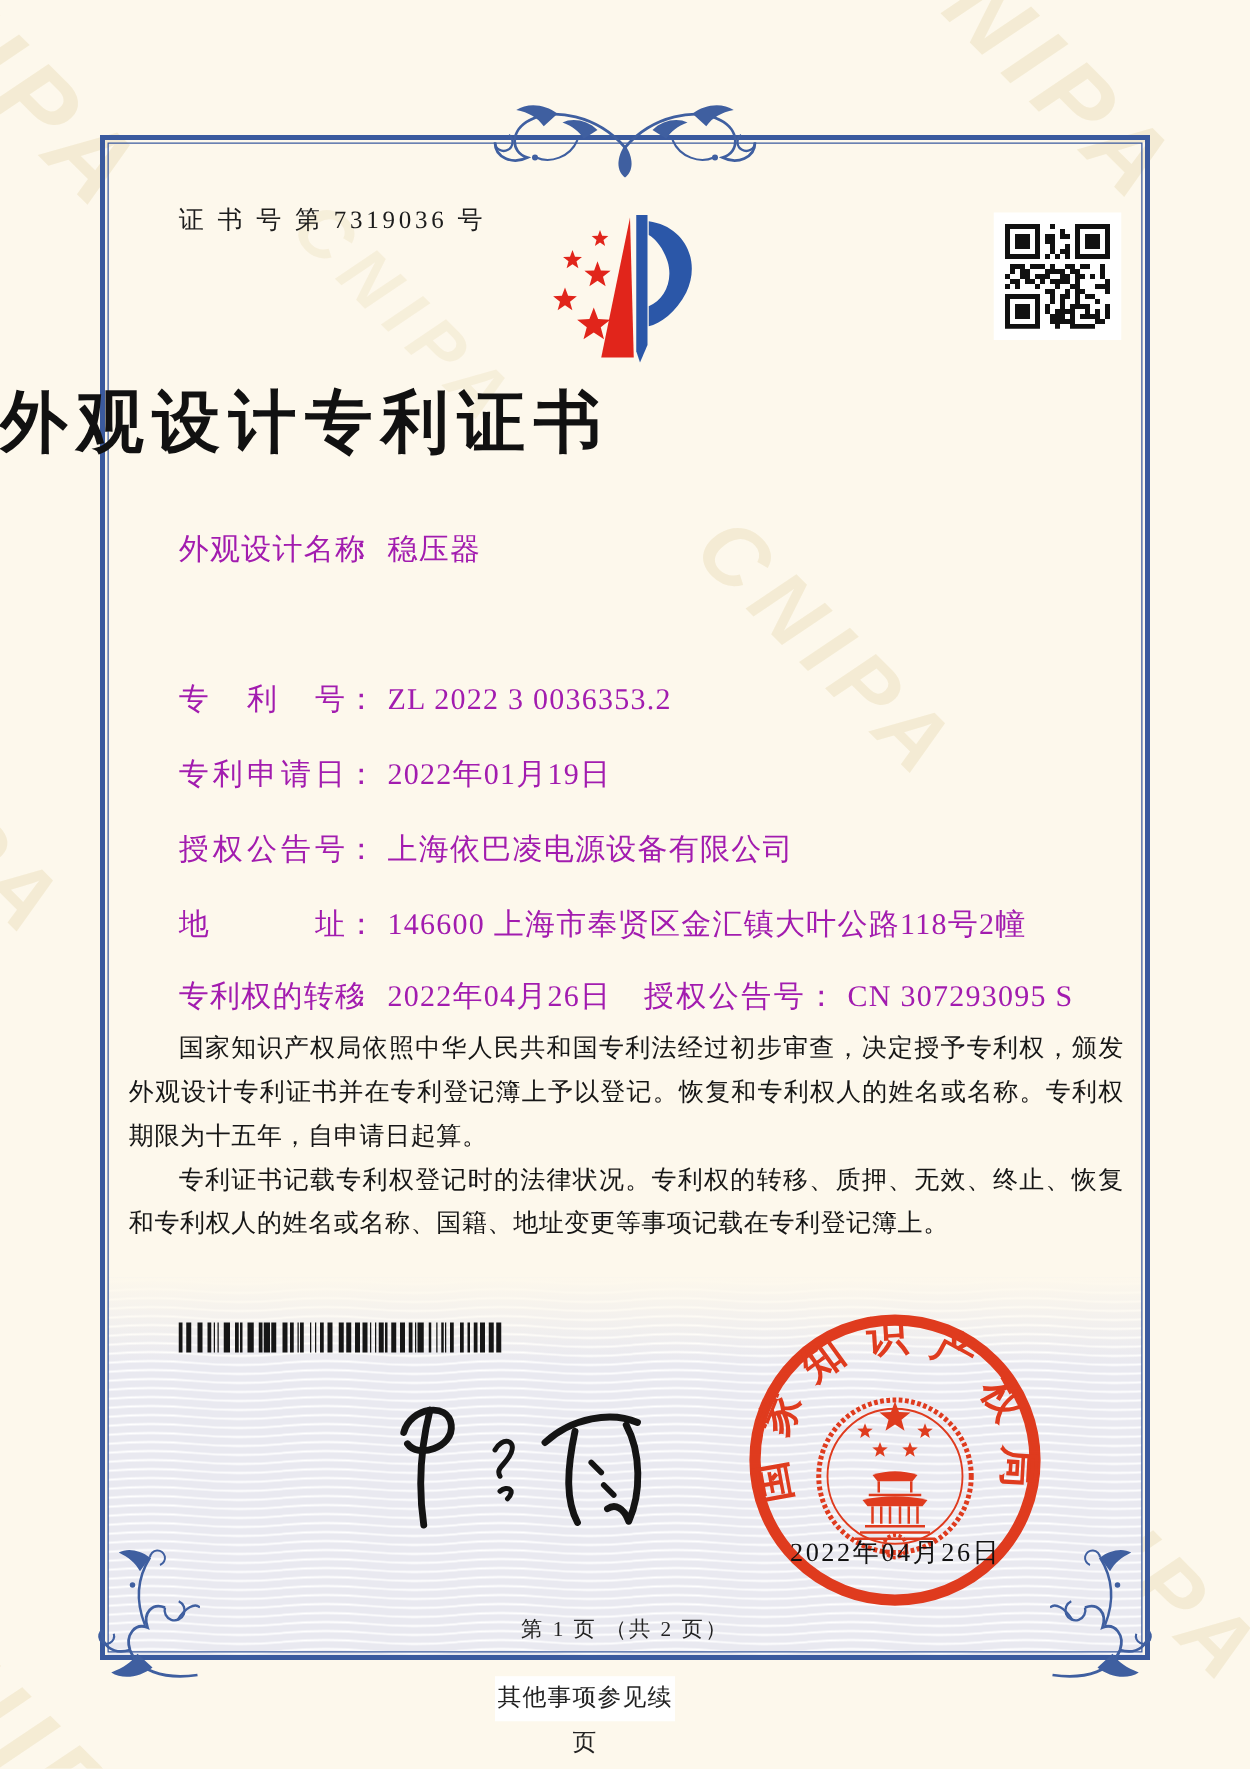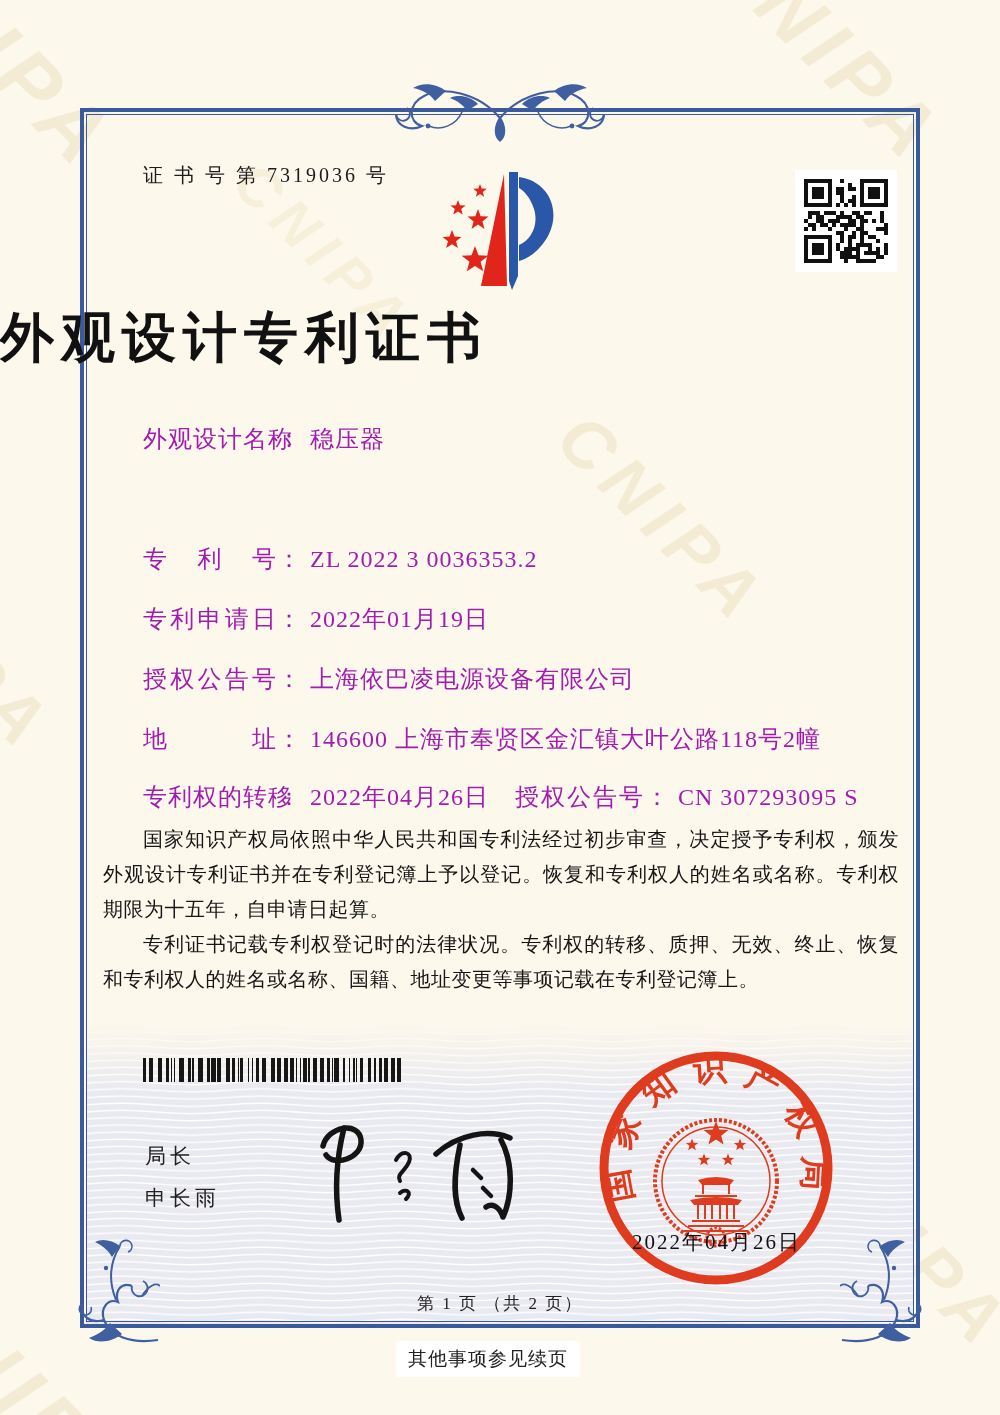--- a/index.html
+++ b/index.html
@@ -55,21 +55,21 @@
   #barcode{position:absolute;left:143px;top:1058px;width:260px;height:24px;z-index:4;}
   #barcode i{position:absolute;top:0;height:24px;background:#161616;}
   #officer{position:absolute;left:145px;top:1142px;z-index:4;font-size:21px;color:#222;}
   #officer .line{margin-bottom:14px;letter-spacing:4px;}
   #signature{position:absolute;left:292px;top:1100px;z-index:4;}
   #seal{position:absolute;left:594px;top:1046px;z-index:5;opacity:.96;}
   #seal-date{position:absolute;left:594px;top:1228px;width:245px;text-align:center;
       font-size:21px;letter-spacing:2px;color:#111;z-index:6;}
   #page-num{position:absolute;left:80px;top:1292px;width:840px;text-align:center;
       font-size:17px;letter-spacing:2px;color:#222;z-index:4;}
-  #cont-note{position:absolute;left:396px;top:1341px;width:184px;height:36px;line-height:36px;
+  #cont-note{position:absolute;left:396px;top:1341px;width:144px;height:36px;line-height:36px;
       background:#fff;text-align:center;font-size:19px;color:#222;z-index:4;letter-spacing:1px;}
 </style>
 </head>
 <body>
 
 <div id="page">
 
   <div class="wm wm1">CNIPA</div>
   <div class="wm wm2">CNIPA</div>
   <div class="wm wm3">CNIPA</div>
@@ -361,24 +361,20 @@
       <i style="left:213.1px;width:1.4px"></i>
       <i style="left:217.4px;width:2.9px"></i>
       <i style="left:224.7px;width:2.9px"></i>
       <i style="left:230.5px;width:2.9px"></i>
       <i style="left:236.3px;width:2.9px"></i>
       <i style="left:240.6px;width:4.4px"></i>
       <i style="left:247.9px;width:4.4px"></i>
       <i style="left:253.7px;width:4.4px"></i>
     </div>
 
-  <div id="officer">
-    <div class="line">局长</div>
-    <div class="line">申长雨</div>
-  </div>
 
   <svg id="signature" width="250" height="140" viewBox="0 0 250 140">
     <g fill="none" stroke="#141414" stroke-width="5.5" stroke-linecap="round" stroke-linejoin="round">
       <path d="M52,28 C45,56 42,86 47,120"></path>
       <path d="M31,46 C36,26 67,21 69,40 C71,58 42,67 34,55"></path>
       <path d="M104,60 C110,49 121,52 117,62 C113,72 104,74 108,81" stroke-width="4"></path>
       <path d="M108,93 C114,88 121,92 114,99" stroke-width="4"></path>
       <path d="M144,54 C166,34 197,29 218,38"></path>
       <path d="M168,45 C161,78 161,101 170,118"></path>
       <path d="M209,40 C221,62 221,95 211,117 C207,106 200,103 194,107"></path>

